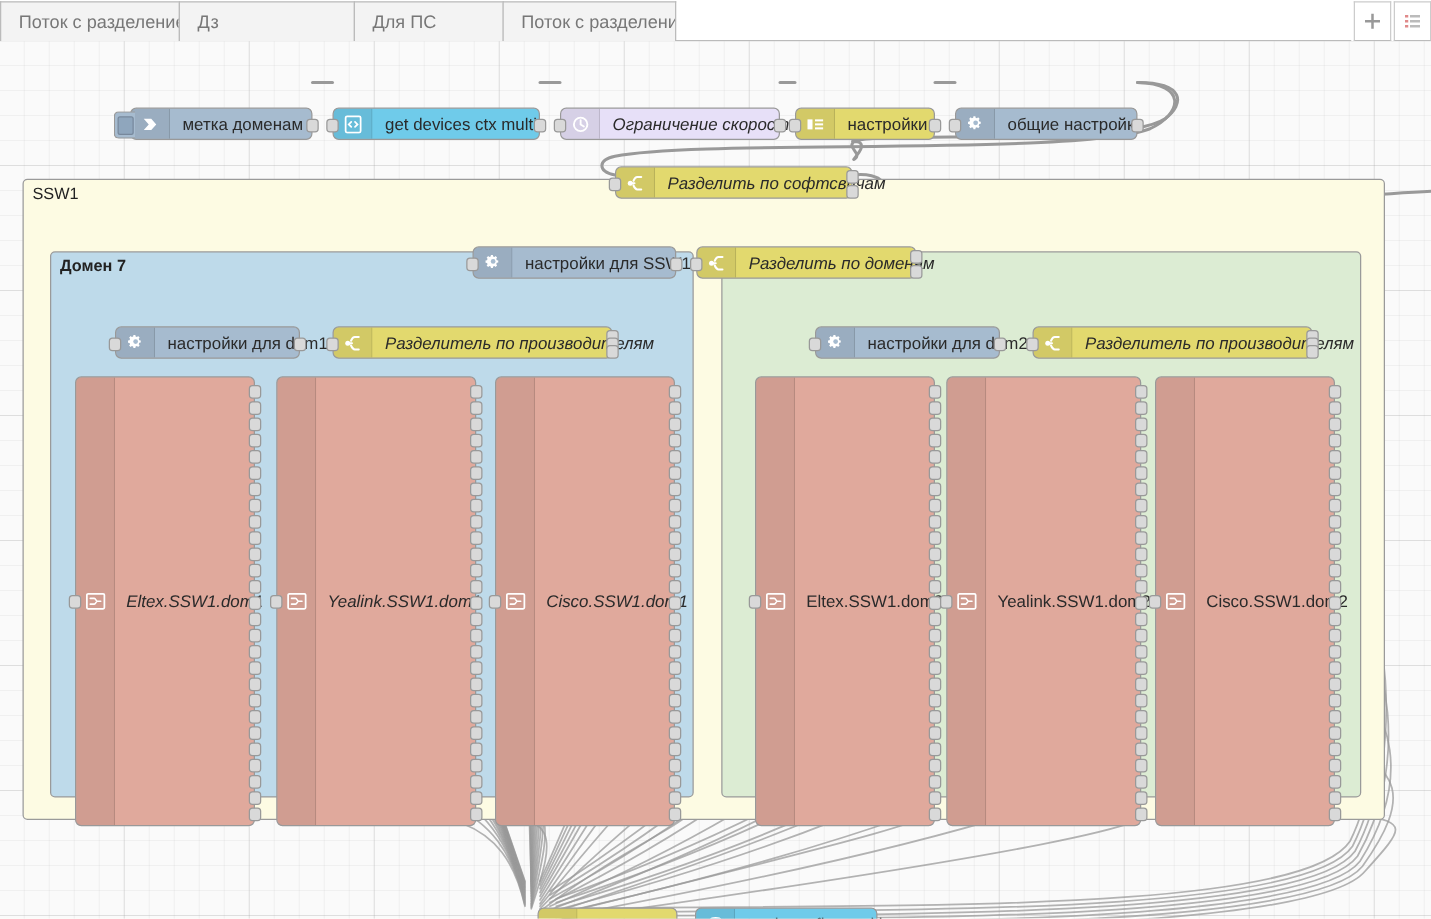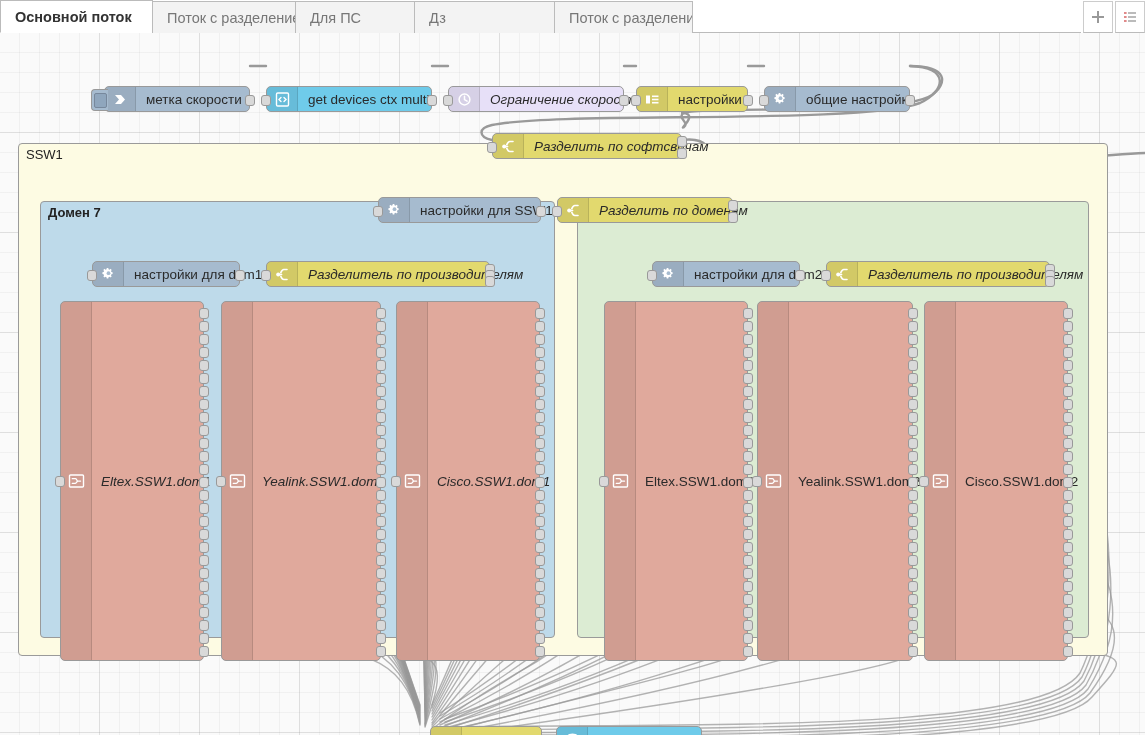--- a/index.html
+++ b/index.html
@@ -122,24 +122,23 @@
     background:#d9d9d9;border:1px solid #999;border-radius:3px;
   }
 </style>
 </head>
 <body>
 
 <div id="app">
 
   <div id="tabbar">
     <div id="tabs-host" style="display:flex;align-items:flex-end;">
-        <div class="tab active" style="width: 153px;">Основной поток</div>
         <div class="tab" style="width: 144px;">Поток с разделением</div>
+        <div class="tab" style="width: 141px;">Дз</div>
         <div class="tab" style="width: 120px;">Для ПС</div>
-        <div class="tab" style="width: 141px;">Дз</div>
         <div class="tab" style="width: 139px;">Поток с разделением</div>
       </div>
     <div class="tabspacer"></div>
     <div class="tbtn">
       <svg width="14" height="14" viewBox="0 0 14 14">
         <path d="M6 1h2v5h5v2H8v5H6V8H1V6h5z" fill="#999"></path>
       </svg>
     </div>
     <div class="tbtn">
       <svg width="14" height="14" viewBox="0 0 14 14">
@@ -518,21 +517,21 @@
     <div id="nodes-host">
         <div class="node" style="left: 104px; top: 53px; width: 146px; height: 26px; background: rgb(166, 187, 207);">
           <div style="position: absolute; left: -14px; top: 2px; width: 16px; height: 20px; background: rgb(166, 187, 207); border-top: 1px solid rgb(153, 153, 153); border-bottom: 1px solid rgb(153, 153, 153); border-left: 1px solid rgb(153, 153, 153); border-image: initial; border-radius: 4px 0px 0px 4px; border-right: none; display: flex; align-items: center; justify-content: center;">
             <div style="width: 11px; height: 13px; background: rgb(143, 166, 189); border: 1px solid rgb(119, 136, 156); border-radius: 2px;"></div>
           </div>
           <div class="nicon">
             <svg width="17" height="15" viewBox="0 0 17 15">
               <path d="M3 3h6l4 4.5L9 12H3l4-4.5z" fill="#fff"></path>
             </svg>
           </div>
-          <span class="nlabel">метка скорости</span>
+          <span class="nlabel">метка доменам</span>
           <div class="port outp" style="top: 8px;"></div>
         </div>
         <div class="node" style="left: 266px; top: 53px; width: 166px; height: 26px; background: rgb(111, 203, 234);">
           <div class="nicon">
             <svg width="17" height="15" viewBox="0 0 17 15">
               <rect x="2.5" y="1" width="12" height="13" rx="1.2" fill="none" stroke="#fff" stroke-width="1.4"></rect>
               <path d="M7 5.5L5 7.5l2 2M10 5.5l2 2-2 2" fill="none" stroke="#fff" stroke-width="1.4" stroke-linecap="round"></path>
             </svg>
           </div>
           <span class="nlabel">get devices ctx multi</span>

